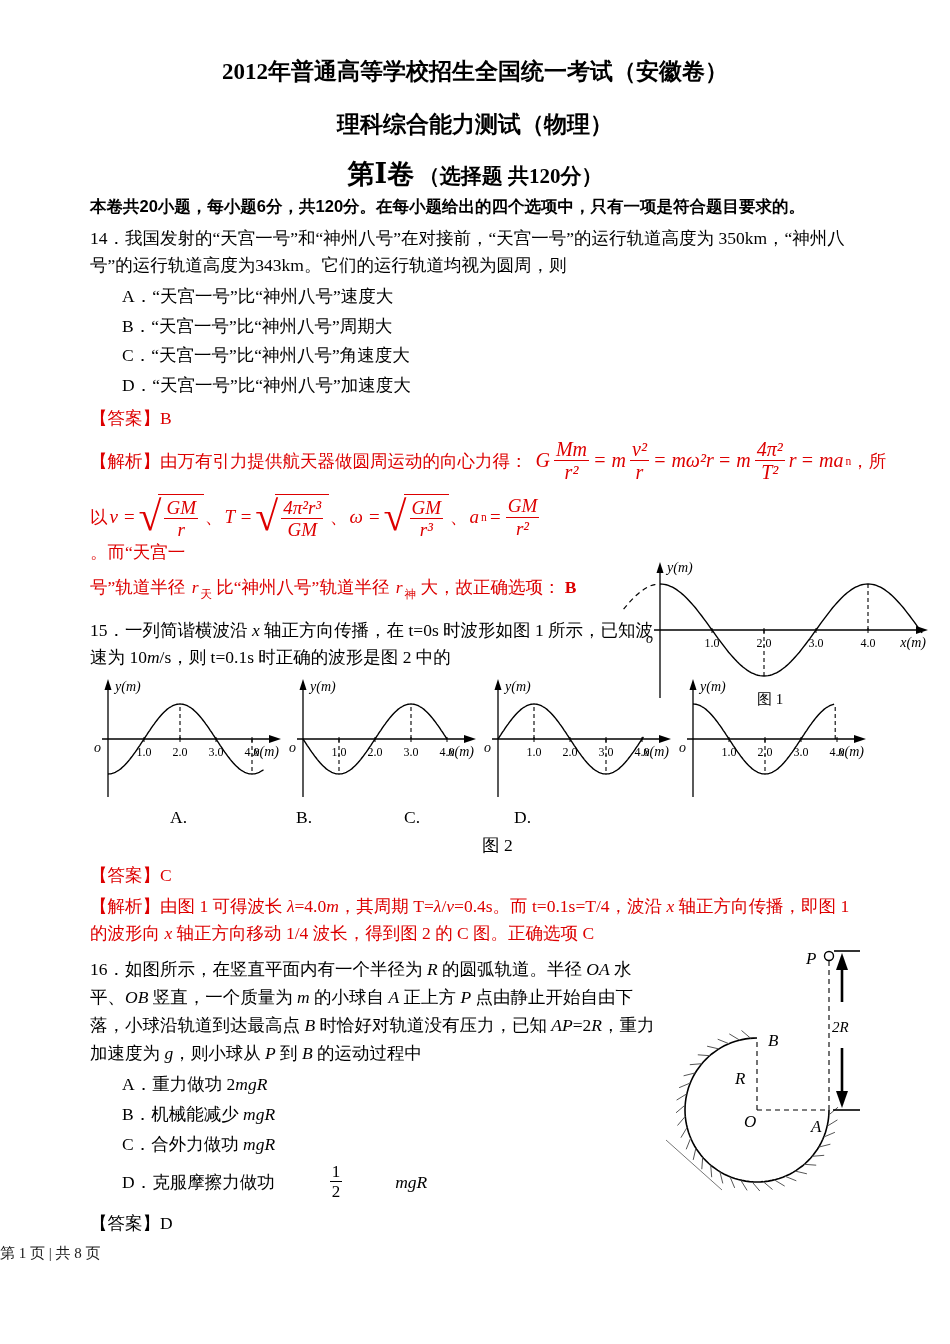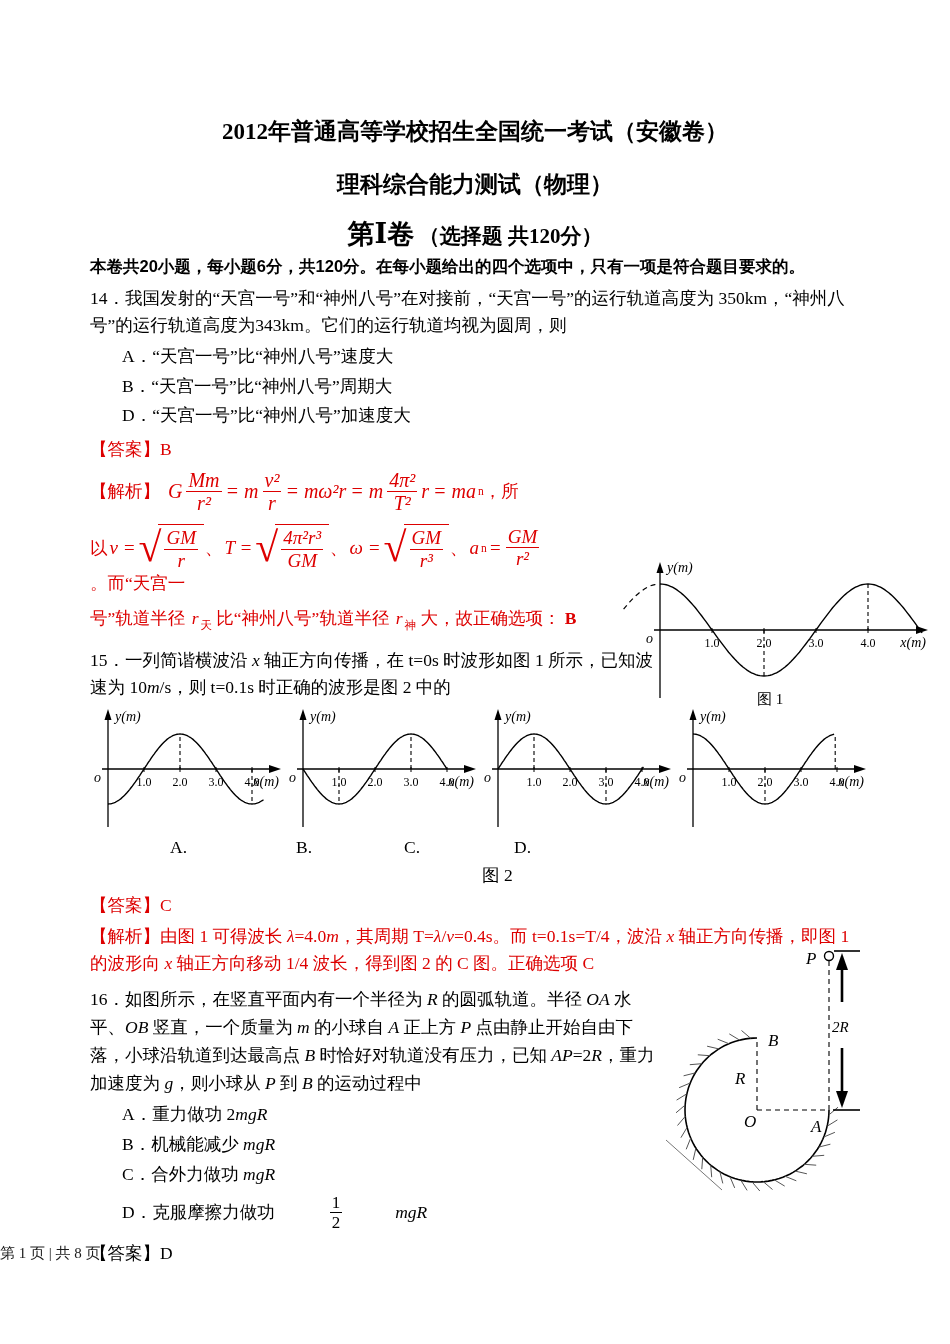--- a/index.html
+++ b/index.html
@@ -1,20 +1,20 @@
 <!DOCTYPE html>
 <html><head>
 <meta charset="utf-8">
 <style>
   html,body{margin:0;padding:0;}
   body{width:950px;height:1344px;position:relative;background:#fff;
        font-family:"Liberation Serif","DejaVu Serif",serif;color:#000;
        font-size:17.5px;overflow:hidden;}
   .center{text-align:center;}
-  .title{padding-top:116px;font-size:23px;font-weight:bold;}
+  .title{padding-top:56px;font-size:23px;font-weight:bold;}
   .subtitle{margin-top:22px;font-size:23px;font-weight:bold;}
   .section{margin-top:16px;}
   .section .big{font-size:27px;font-weight:bold;}
   .section .small{font-size:21px;font-weight:bold;}
   .intro{margin:4px 88px 0 90px;font-family:"Liberation Sans","DejaVu Sans",sans-serif;
          font-weight:bold;font-size:16.5px;}
   .stem{margin:7px 85px 0 90px;line-height:27px;}
   .opts{margin:3px 0 0 122px;line-height:29.5px;}
   .red{color:#dd0000;}
   .answer{margin:6px 0 0 90px;}
@@ -61,26 +61,28 @@
 <div class="center section">
   <span class="big">第Ⅰ卷</span>
   <span class="small">（选择题 共120分）</span>
 </div>
 <div class="intro">本卷共20小题，每小题6分，共120分。在每小题给出的四个选项中，只有一项是符合题目要求的。</div>
 
 <div class="stem">14．我国发射的“天宫一号”和“神州八号”在对接前，“天宫一号”的运行轨道高度为 350km，“神州八号”的运行轨道高度为343km。它们的运行轨道均视为圆周，则</div>
 <div class="opts">
   <div>A．“天宫一号”比“神州八号”速度大</div>
   <div>B．“天宫一号”比“神州八号”周期大</div>
+  <div>C．“天宫一号”比“神州八号”角速度大</div>
   <div>D．“天宫一号”比“神州八号”加速度大</div>
 </div>
 <div class="answer red"><span>【答案】</span><span>B</span></div>
 
 <div class="ana1">
   <span>【解析】</span>
+    <span>由万有引力提供航天器做圆周运动的向心力得：</span>
   <span class="fml">
     <span class="mi">G</span>
     <span class="frac">
         <span class="num">Mm</span>
         <span class="den">r²</span>
       </span>
     <span class="mi">= m</span>
     <span class="frac">
         <span class="num">v²</span>
         <span class="den">r</span>

